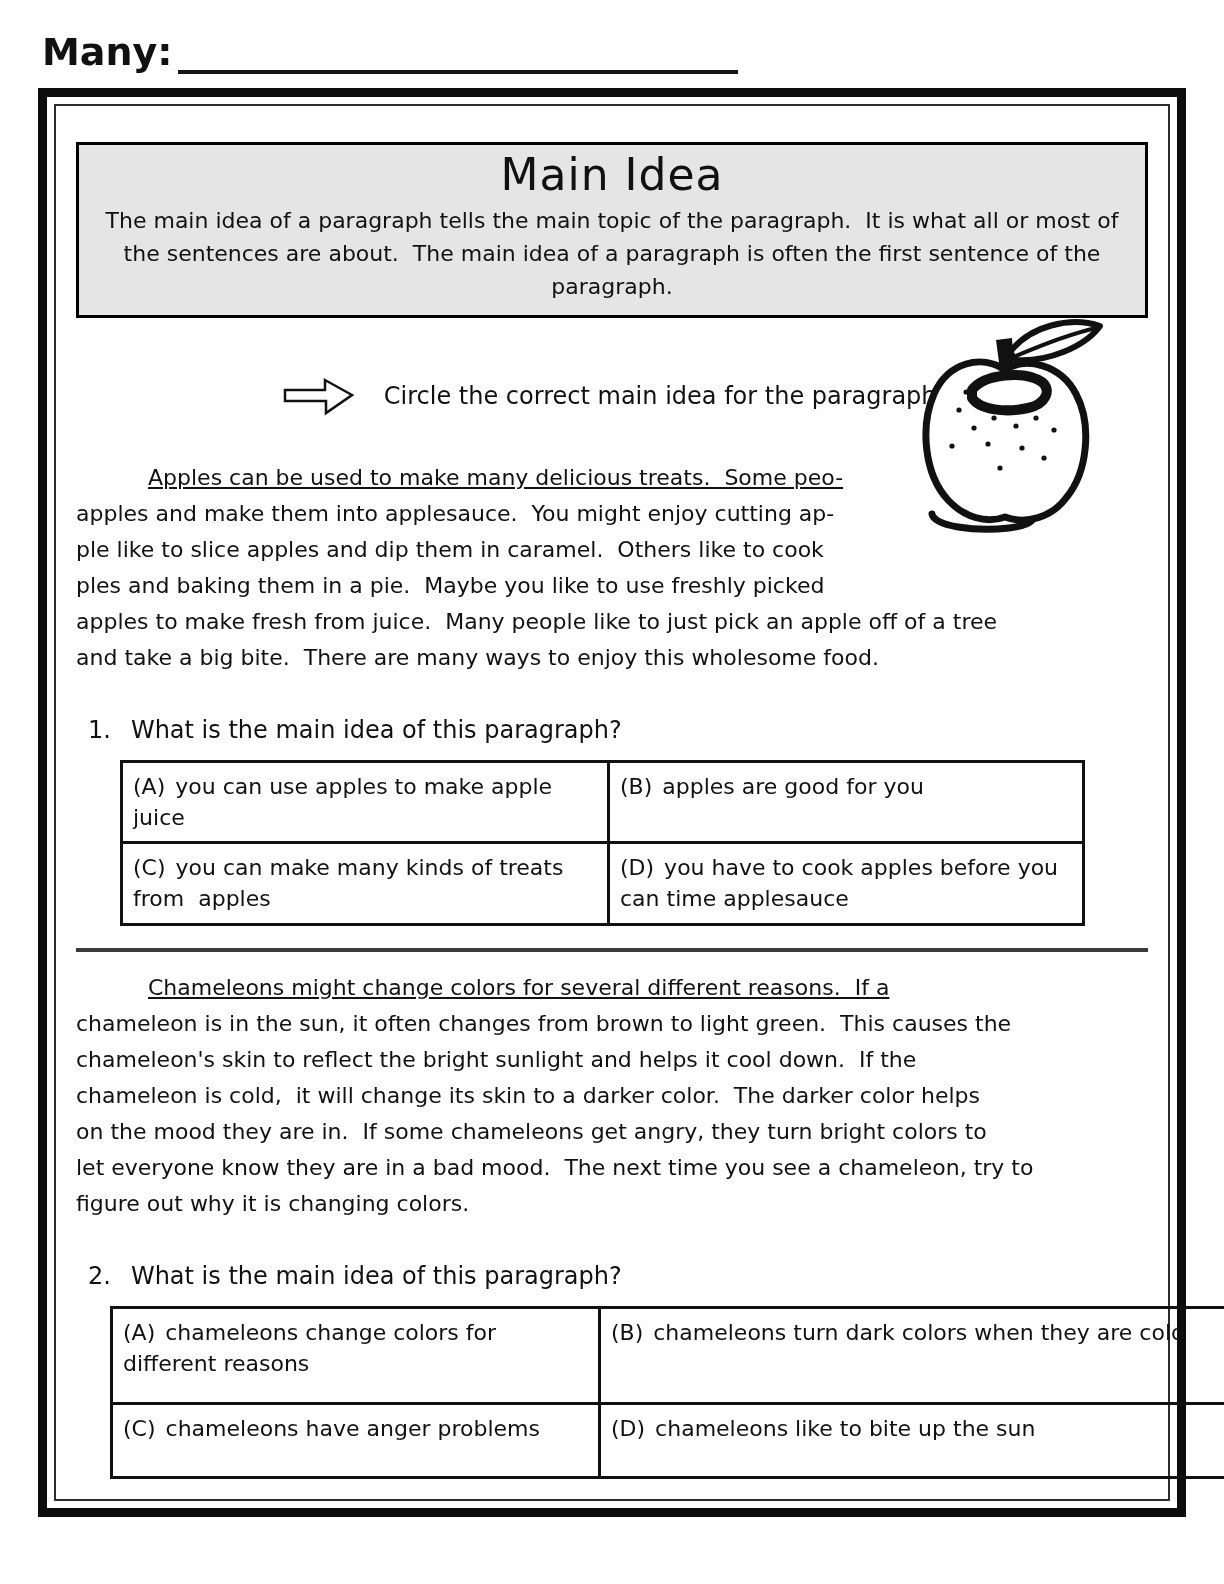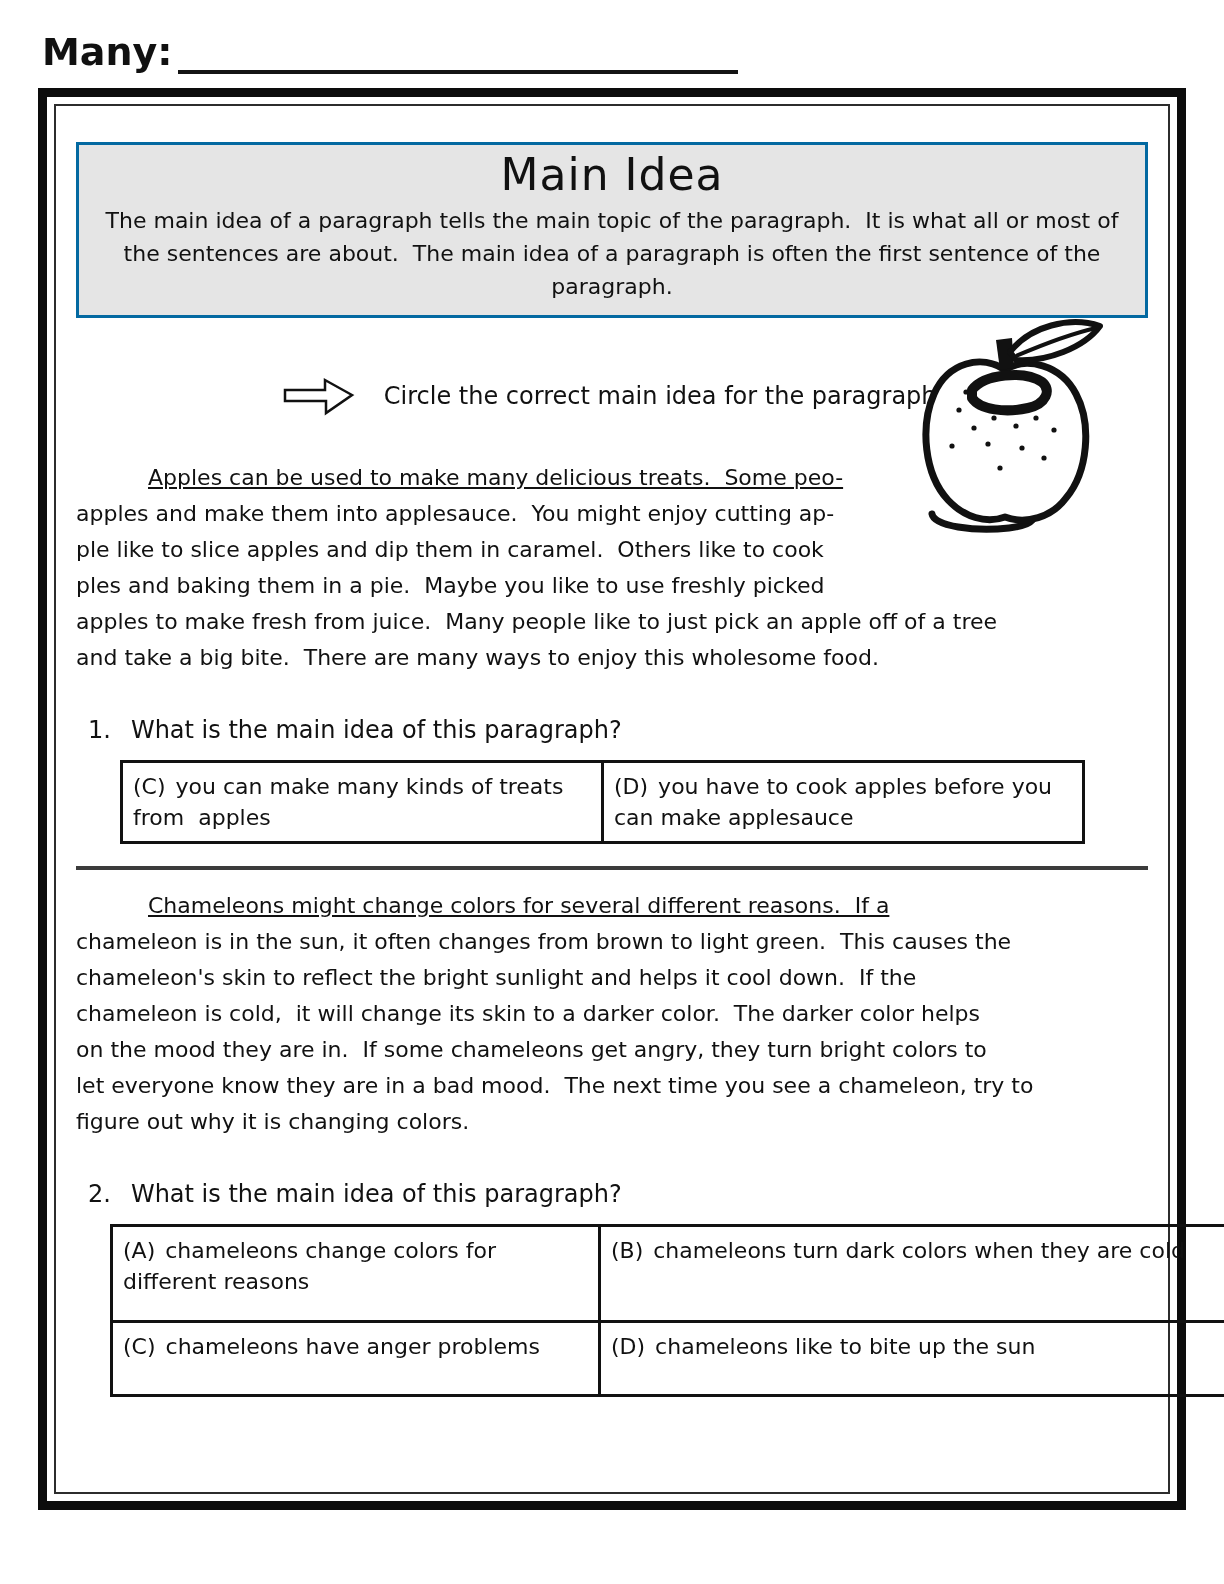--- a/index.html
+++ b/index.html
@@ -32,21 +32,21 @@
   }
   .frame-inner {
     border: 2px solid #2c2c2c;
     padding: 16px 20px 20px 20px;
     position: relative;
     min-height: 1390px;
   }
   
   .header-box {
     margin-top: 20px;
-    border: 3px solid #0369a1;
+    border: 3px solid #000000;
     background: #e5e5e5;
     text-align: center;
     padding: 4px 14px 12px 14px;
   }
   .header-title {
     font-size: 44px;
     font-weight: normal;
     letter-spacing: 1px;
     margin-bottom: 4px;
   }
@@ -183,23 +183,27 @@
       <div class="pline">and take a big bite.  There are many ways to enjoy this wholesome food.</div>
     </div>
 
     <div class="question-row">
       <span>1.</span>
       <span>What is the main idea of this paragraph?</span>
     </div>
 
     <table class="choices t1">
       <tbody>
+          <tr>
+        <td style="width:487px"><span class="choice-label">(A)</span><span>you can use apples to make apple juice</span></td>
+        <td><span class="choice-label">(B)</span><span>apples are good for you</span></td>
+      </tr>
       <tr>
         <td><span class="choice-label">(C)</span><span>you can make many kinds of treats from  apples</span></td>
-        <td><span class="choice-label">(D)</span><span>you have to cook apples before you can make applesauce</span></td>
+        <td><span class="choice-label">(D)</span><span>you have to cook apples before you can time applesauce</span></td>
       </tr>
     </tbody>
       </table>
 
     <hr class="divider">
 
     <div class="passage passage2">
       <div class="pline indent">Chameleons might change colors for several different reasons.  If a</div>
       <div class="pline">chameleon is in the sun, it often changes from brown to light green.  This causes the</div>
       <div class="pline">chameleon's skin to reflect the bright sunlight and helps it cool down.  If the</div>

